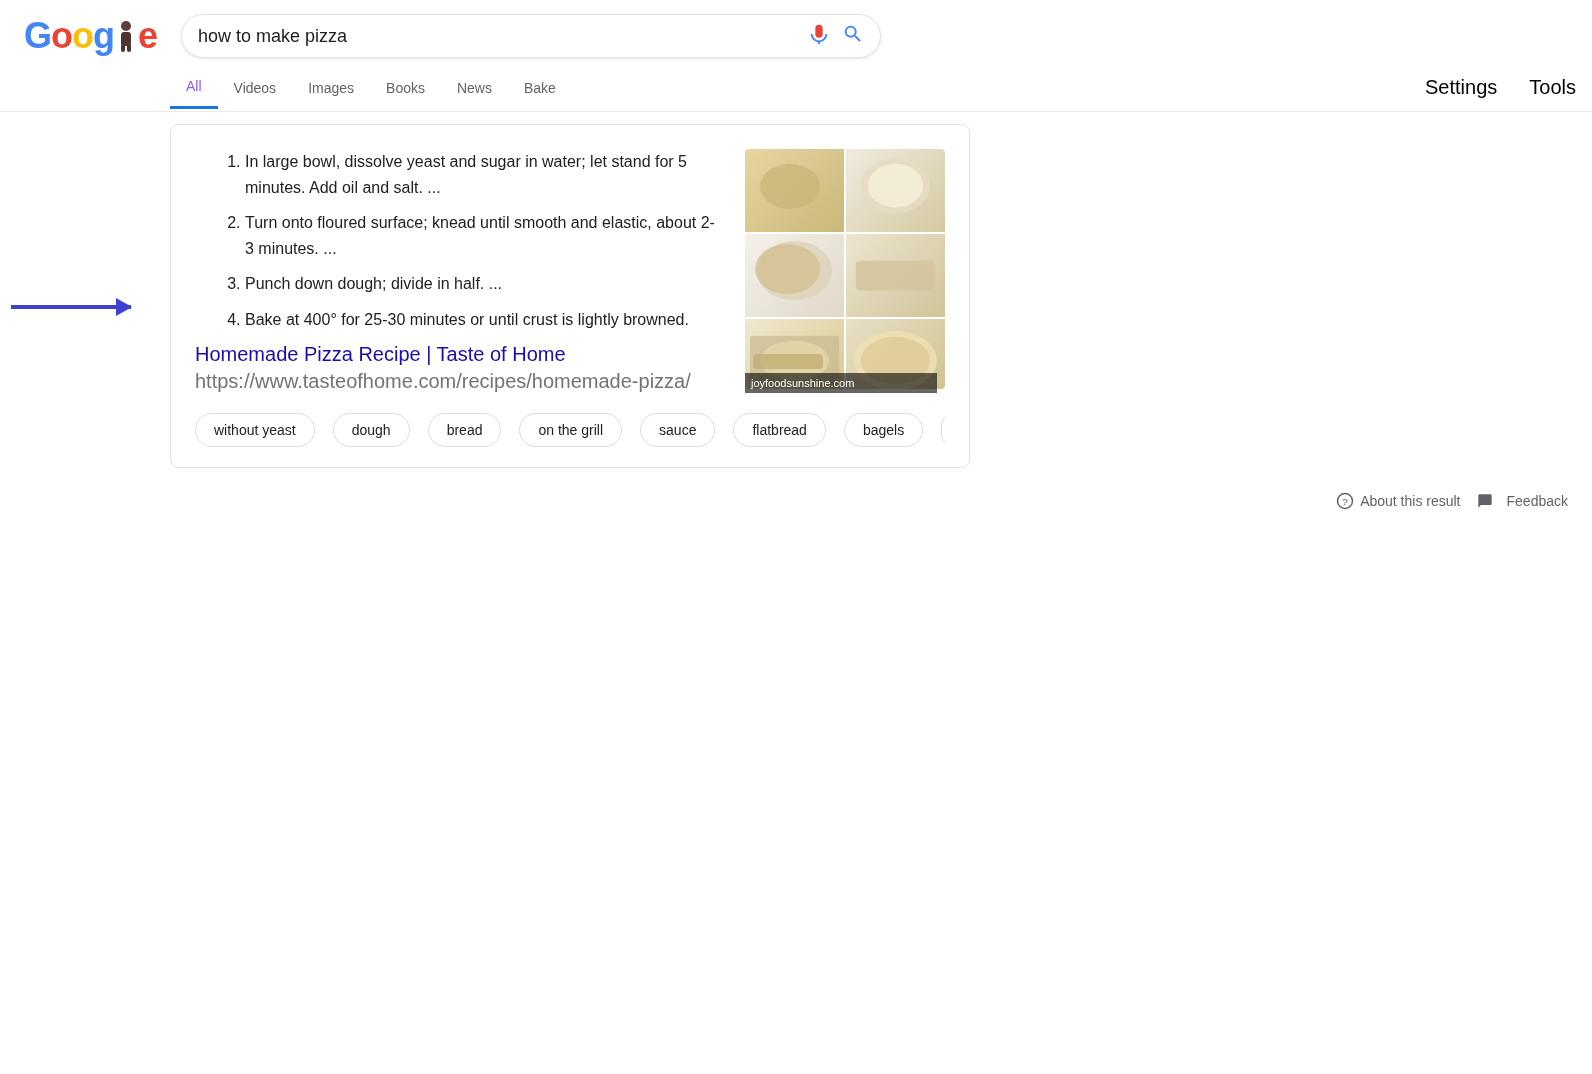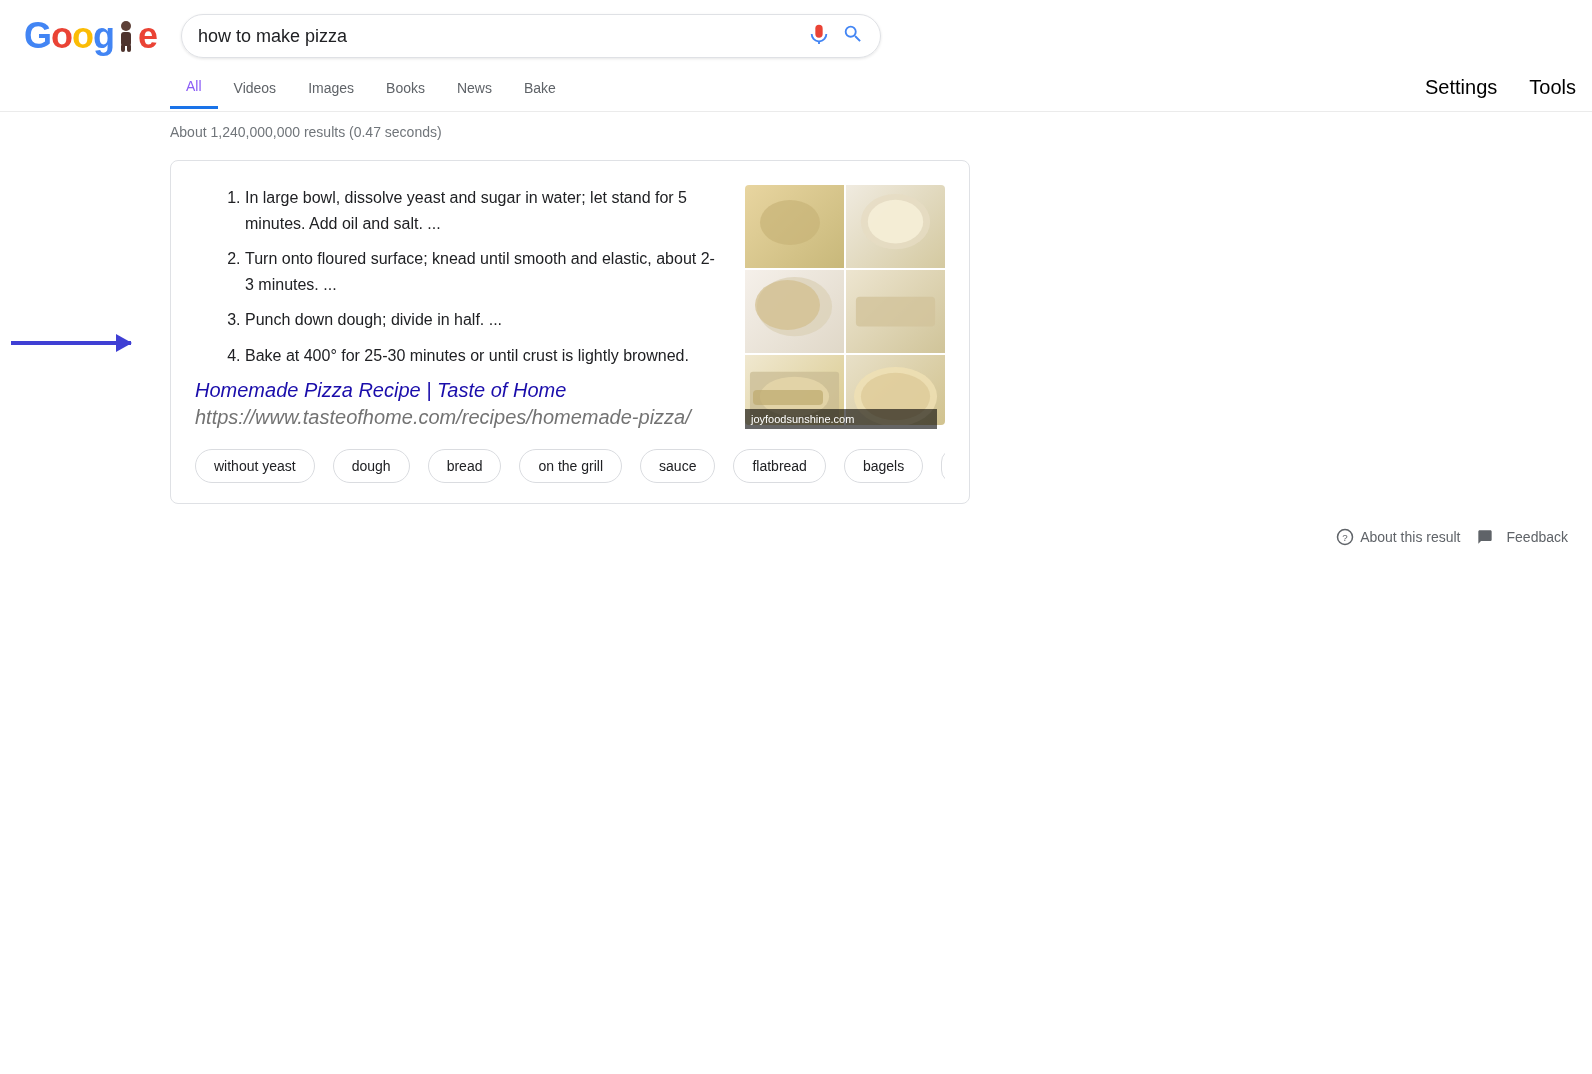--- a/index.html
+++ b/index.html
@@ -185,21 +185,20 @@
       position: absolute;
       right: -1px;
       top: -7px;
       border-left: 16px solid #3f3fd4;
       border-top: 9px solid transparent;
       border-bottom: 9px solid transparent;
     }
 
     
     .result-link-section {
-      font-style: italic;
     }
     .result-title {
       font-size: 20px;
       color: #1a0dab;
       cursor: pointer;
       text-decoration: none;
       display: block;
     }
     .result-url {
       font-size: 20px;
@@ -385,21 +384,20 @@
   <a class="nav-tab">Images</a>
   <a class="nav-tab">Books</a>
   <a class="nav-tab">News</a>
   <a class="nav-tab">Bake</a>
   <div class="nav-spacer"></div>
   <span class="nav-settings">Settings</span>
   <span class="nav-settings">Tools</span>
 </div>
 
 <div class="results-area">
-  <div class="results-count">About 1,240,000,000 results (0.47 seconds)</div>
 
   <div class="featured-card">
 
     <div class="arrow-annotation">
       <div class="arrow-line"></div>
     </div>
 
     <div class="card-inner">
       <div class="card-content">
 

